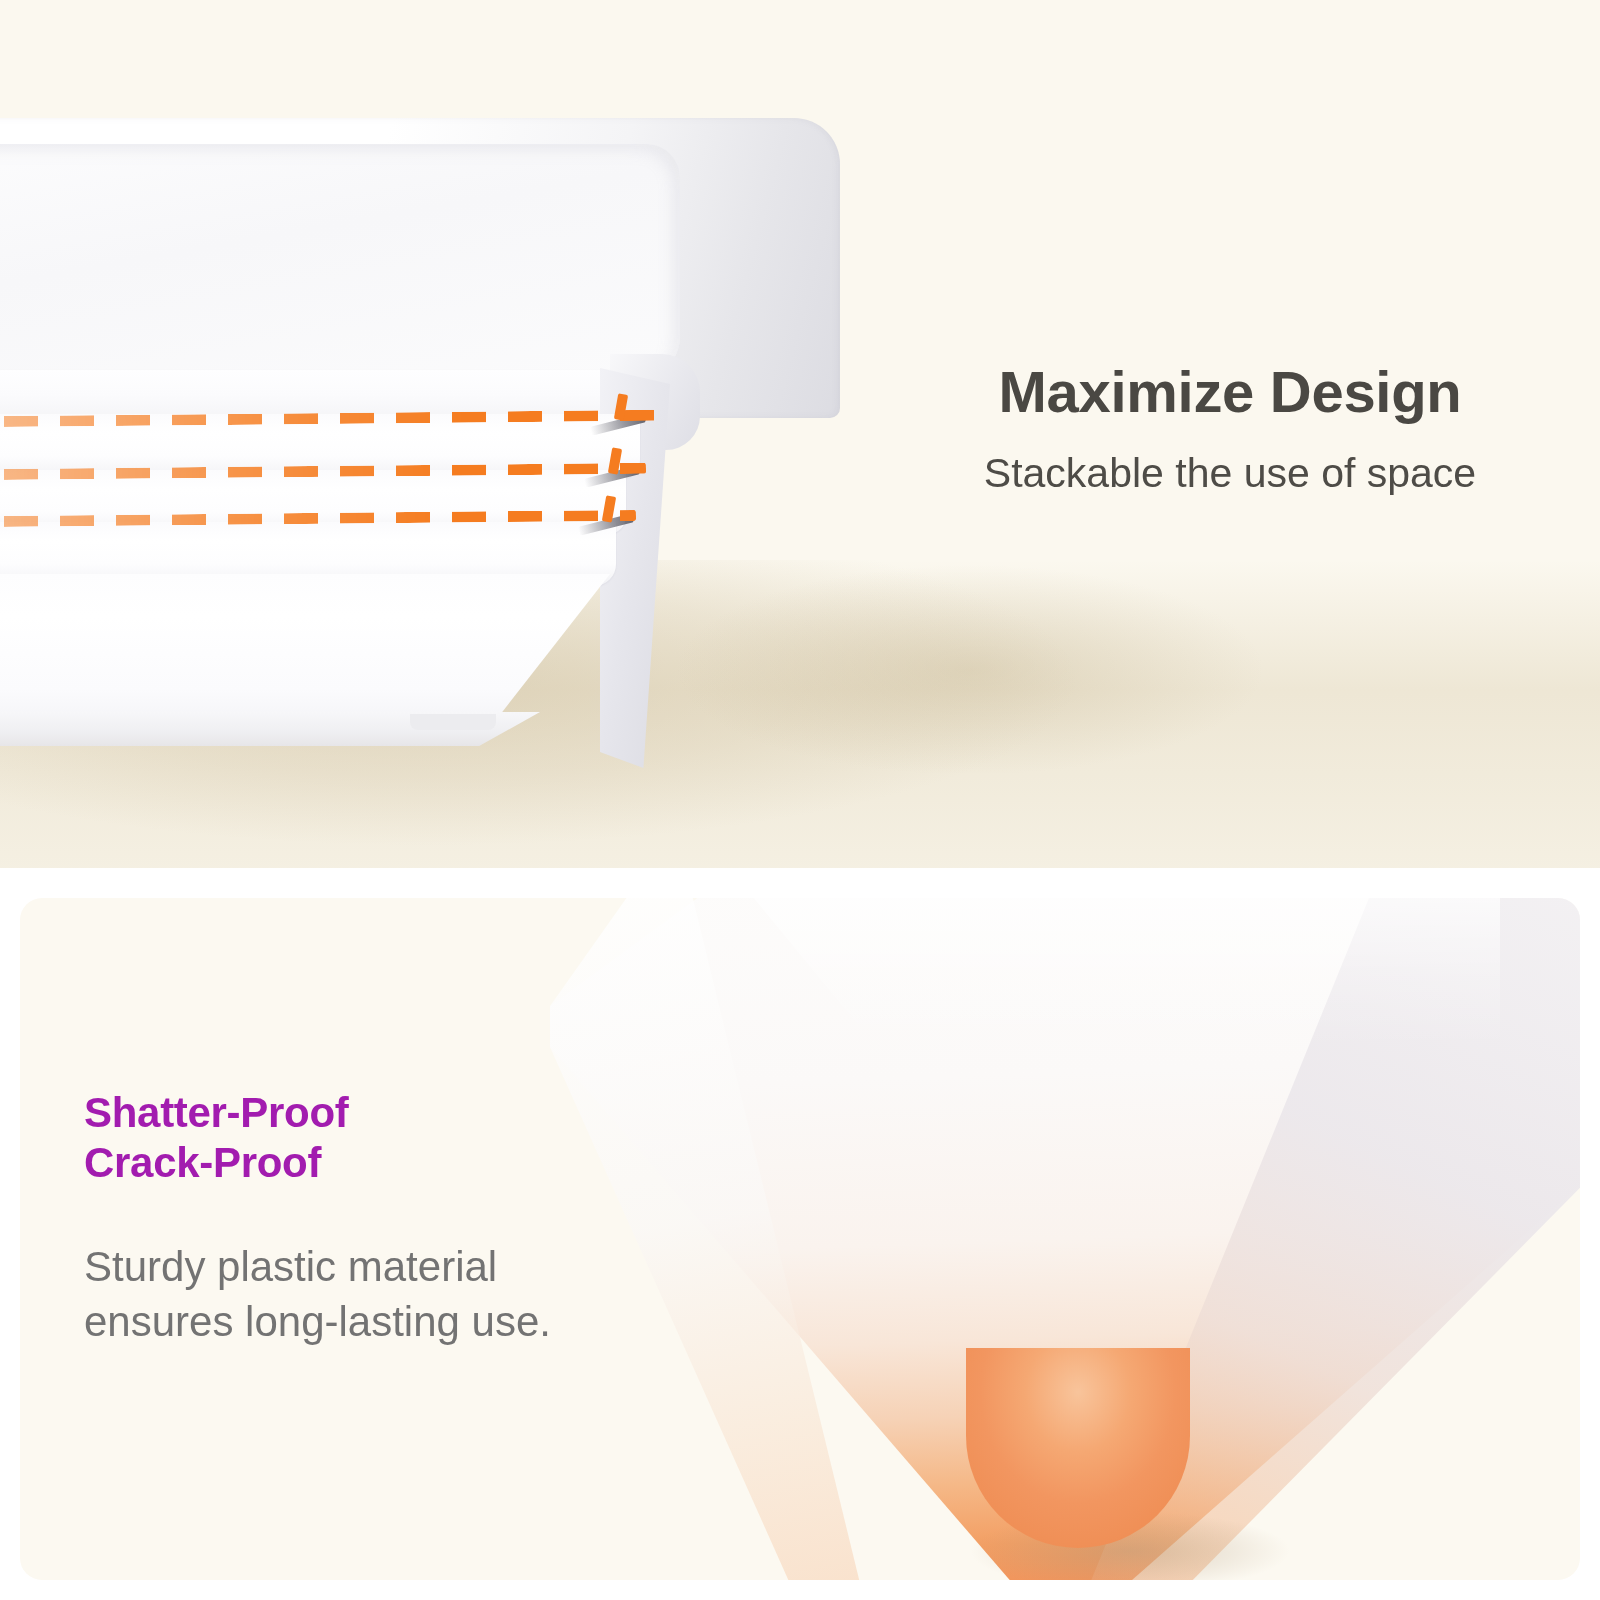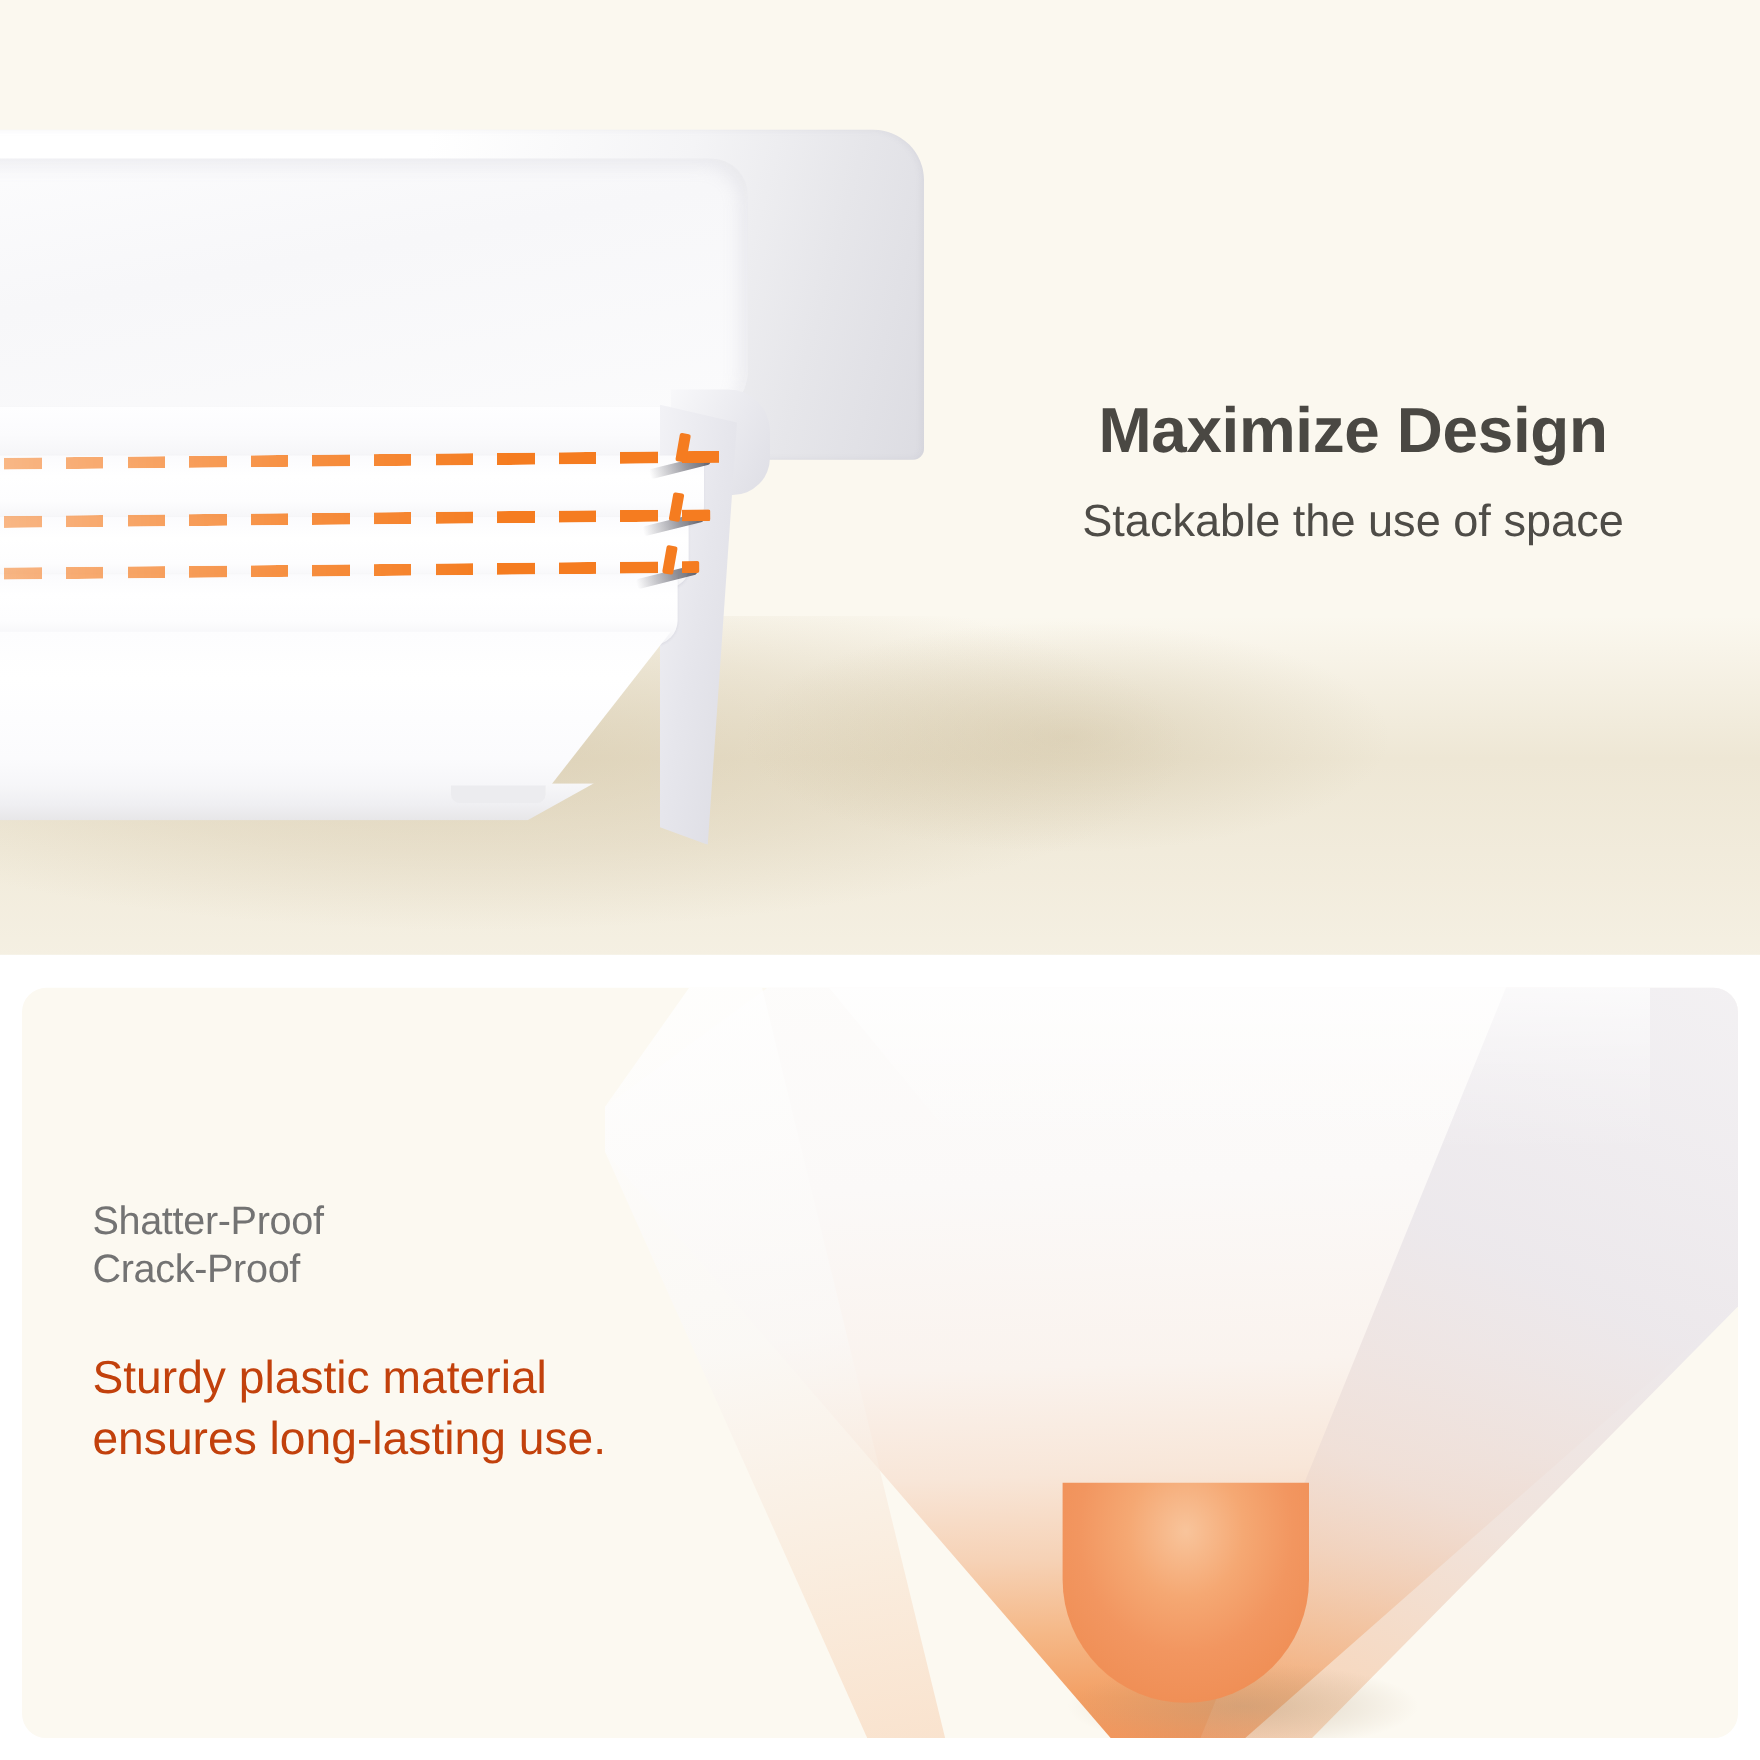--- a/index.html
+++ b/index.html
@@ -274,32 +274,32 @@
     clip-path: polygon(6% 0%, 100% 0%, 100% 100%, 24% 100%);
   }
 
   
   .text-bottom {
     position:absolute;
     left:64px; top:190px;
     width:640px;
   }
   .headline-bottom {
-    font-size:36px;
-    font-weight:normal;
+    font-size:42px;
+    font-weight:bold;
     letter-spacing:-0.3px;
-    color:#737373;
+    color:#a21caf;
     line-height:1.20;
     white-space:pre-line;
   }
   .subline-bottom {
     margin-top:50px;
     font-size:42px;
     font-weight:normal;
-    color:#c2410c;
+    color:#737373;
     line-height:1.32;
     white-space:pre-line;
   }
 </style>
 </head>
 <body>
 
 <div id="page">
 
   <section class="panel-top">

